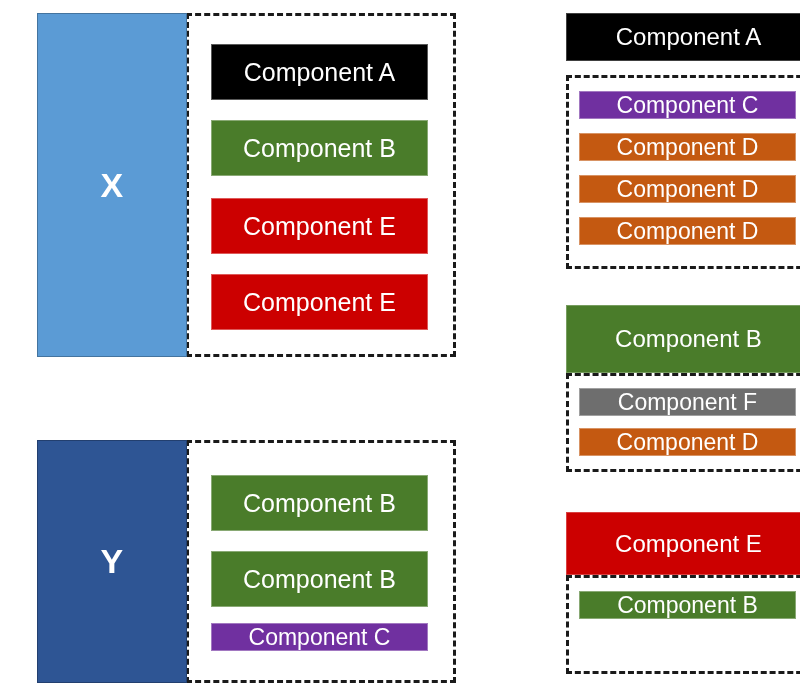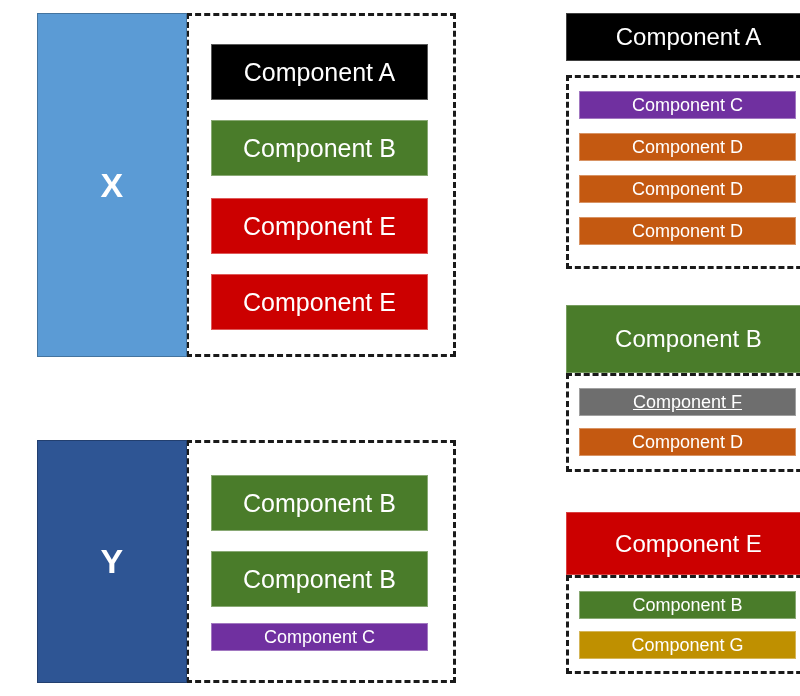--- a/index.html
+++ b/index.html
@@ -53,21 +53,21 @@
   
   .bar {
     display: flex;
     align-items: center;
     justify-content: center;
     color: #ffffff;
     white-space: nowrap;
     border: 1px solid rgba(255,255,255,0.35);
   }
   .bar.lg { font-size: 25px; }
-  .bar.sm { font-size: 18px; }
+  .bar.sm { font-size: 23px; }
 
   
   .header-bar {
     display: flex;
     align-items: center;
     justify-content: center;
     color: #ffffff;
     font-size: 24px;
     white-space: nowrap;
     border: 1px solid rgba(255,255,255,0.25);
@@ -129,32 +129,29 @@
   </div>
   <div class="abs bar sm" style="left:555px; top:217px; width:217px; height:28px; background:#C45911;">
     <span>Component D</span>
   </div>
 
   <div class="abs header-bar" style="left:542px; top:305px; width:245px; height:68px; background:#4A7C2A;">
     <span>Component B</span>
   </div>
   <div class="abs dashed" style="left:542px; top:373px; width:245px; height:99px;"></div>
 
-  <div class="abs bar sm" style="left:555px; top:388px; width:217px; height:28px; background:#6E6E6E;text-decoration:underline;">
+  <div class="abs bar sm" style="left:555px; top:388px; width:217px; height:28px; background:#6E6E6E;">
     <span>Component F</span>
   </div>
   <div class="abs bar sm" style="left:555px; top:428px; width:217px; height:28px; background:#C45911;">
     <span>Component D</span>
   </div>
 
   <div class="abs header-bar" style="left:542px; top:512px; width:245px; height:63px; background:#CC0000;">
     <span>Component E</span>
   </div>
   <div class="abs dashed" style="left:542px; top:575px; width:245px; height:99px;"></div>
 
   <div class="abs bar sm" style="left:555px; top:591px; width:217px; height:28px; background:#4A7C2A;">
     <span>Component B</span>
   </div>
-  <div class="abs bar sm" style="left:555px; top:631px; width:217px; height:28px; background:#BF9000;">
-    <span>Component G</span>
-  </div>
 
 </div>
 
 </body></html>

